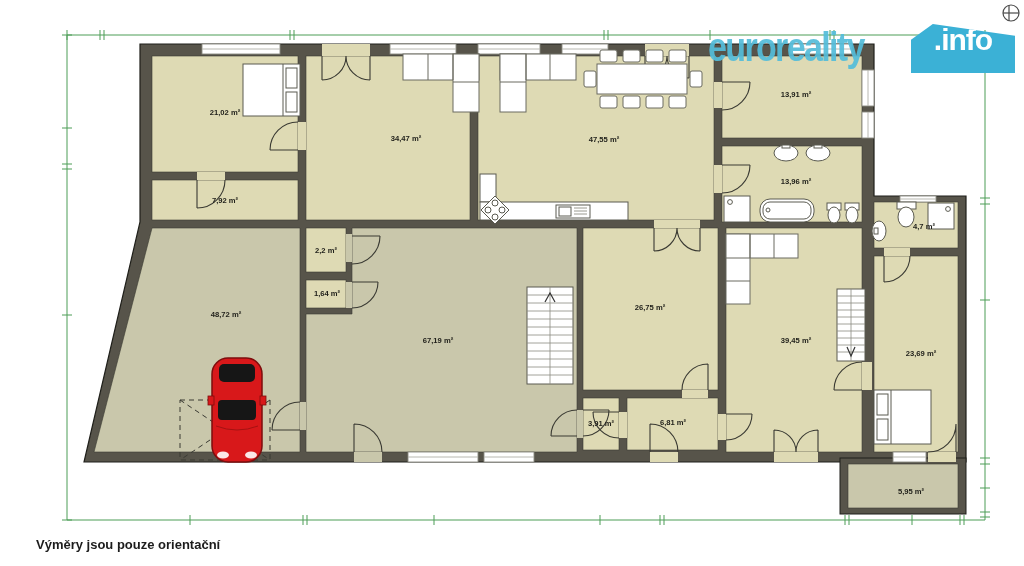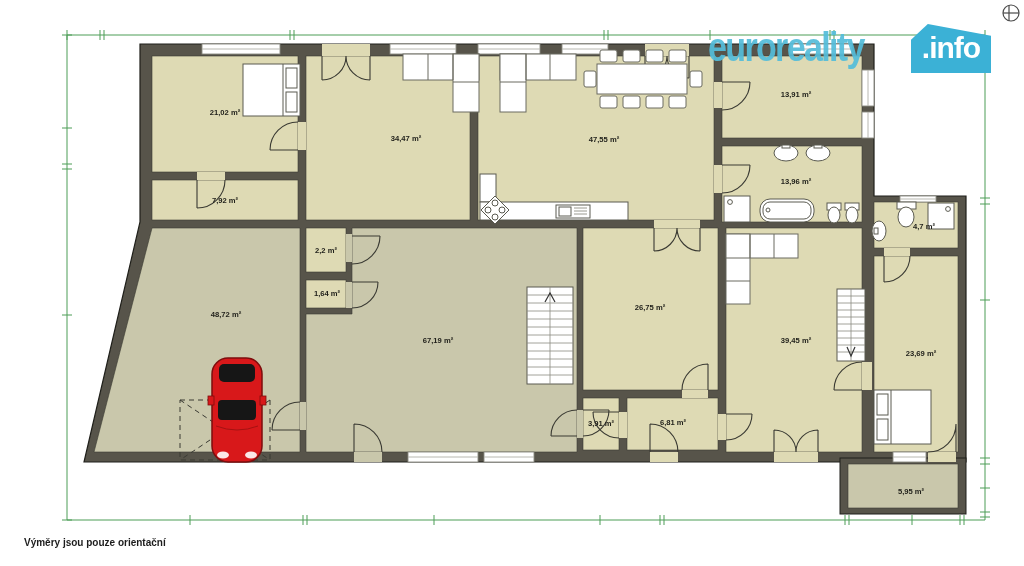--- a/index.html
+++ b/index.html
@@ -4,25 +4,25 @@
 <style>
   html,body{margin:0;padding:0;background:#fff;}
   #screen{position:relative;width:1024px;height:566px;overflow:hidden;background:#fff;
           font-family:"Liberation Sans", sans-serif;}
   #plan-svg{position:absolute;left:0;top:0;}
   .room-label{font-family:"Liberation Sans",sans-serif;font-size:7.6px;font-weight:bold;fill:#22221c;text-anchor:middle;}
   .logo{position:absolute;left:708px;top:24px;width:292px;height:52px;pointer-events:none;}
   .logo .brand{position:absolute;left:0;top:0;display:inline-block;
       font-size:41px;font-weight:bold;letter-spacing:-2px;color:rgba(84,188,217,0.93);
       transform:scaleX(0.83);transform-origin:left top;white-space:nowrap;}
-  .logo .badge{position:absolute;left:203px;top:0px;width:80px;height:49px;background:#3bb1d6;
+  .logo .badge{position:absolute;left:203px;top:0px;width:104px;height:49px;background:#3bb1d6;
       clip-path:polygon(0% 32%, 21% 0%, 100% 24%, 100% 100%, 0% 100%);
-      display:flex;align-items:center;justify-content:center;}
+      display:flex;align-items:flex-start;justify-content:center;}
   .logo .badge span{color:#fff;font-size:30px;font-weight:bold;letter-spacing:-1px;line-height:1.05;padding-bottom:2px;}
-  .footer-note{position:absolute;left:24px;top:537px;font-size:10px;font-weight:bold;color:#1c1c1c;}
+  .footer-note{position:absolute;left:36px;top:537px;font-size:13px;font-weight:bold;color:#1c1c1c;}
 </style>
 </head>
 <body>
 
 <div id="screen">
 
 <svg id="plan-svg" width="1024" height="566" viewBox="0 0 1024 566">
 
   <rect x="0" y="0" width="1024" height="566" fill="#ffffff"></rect>
 

